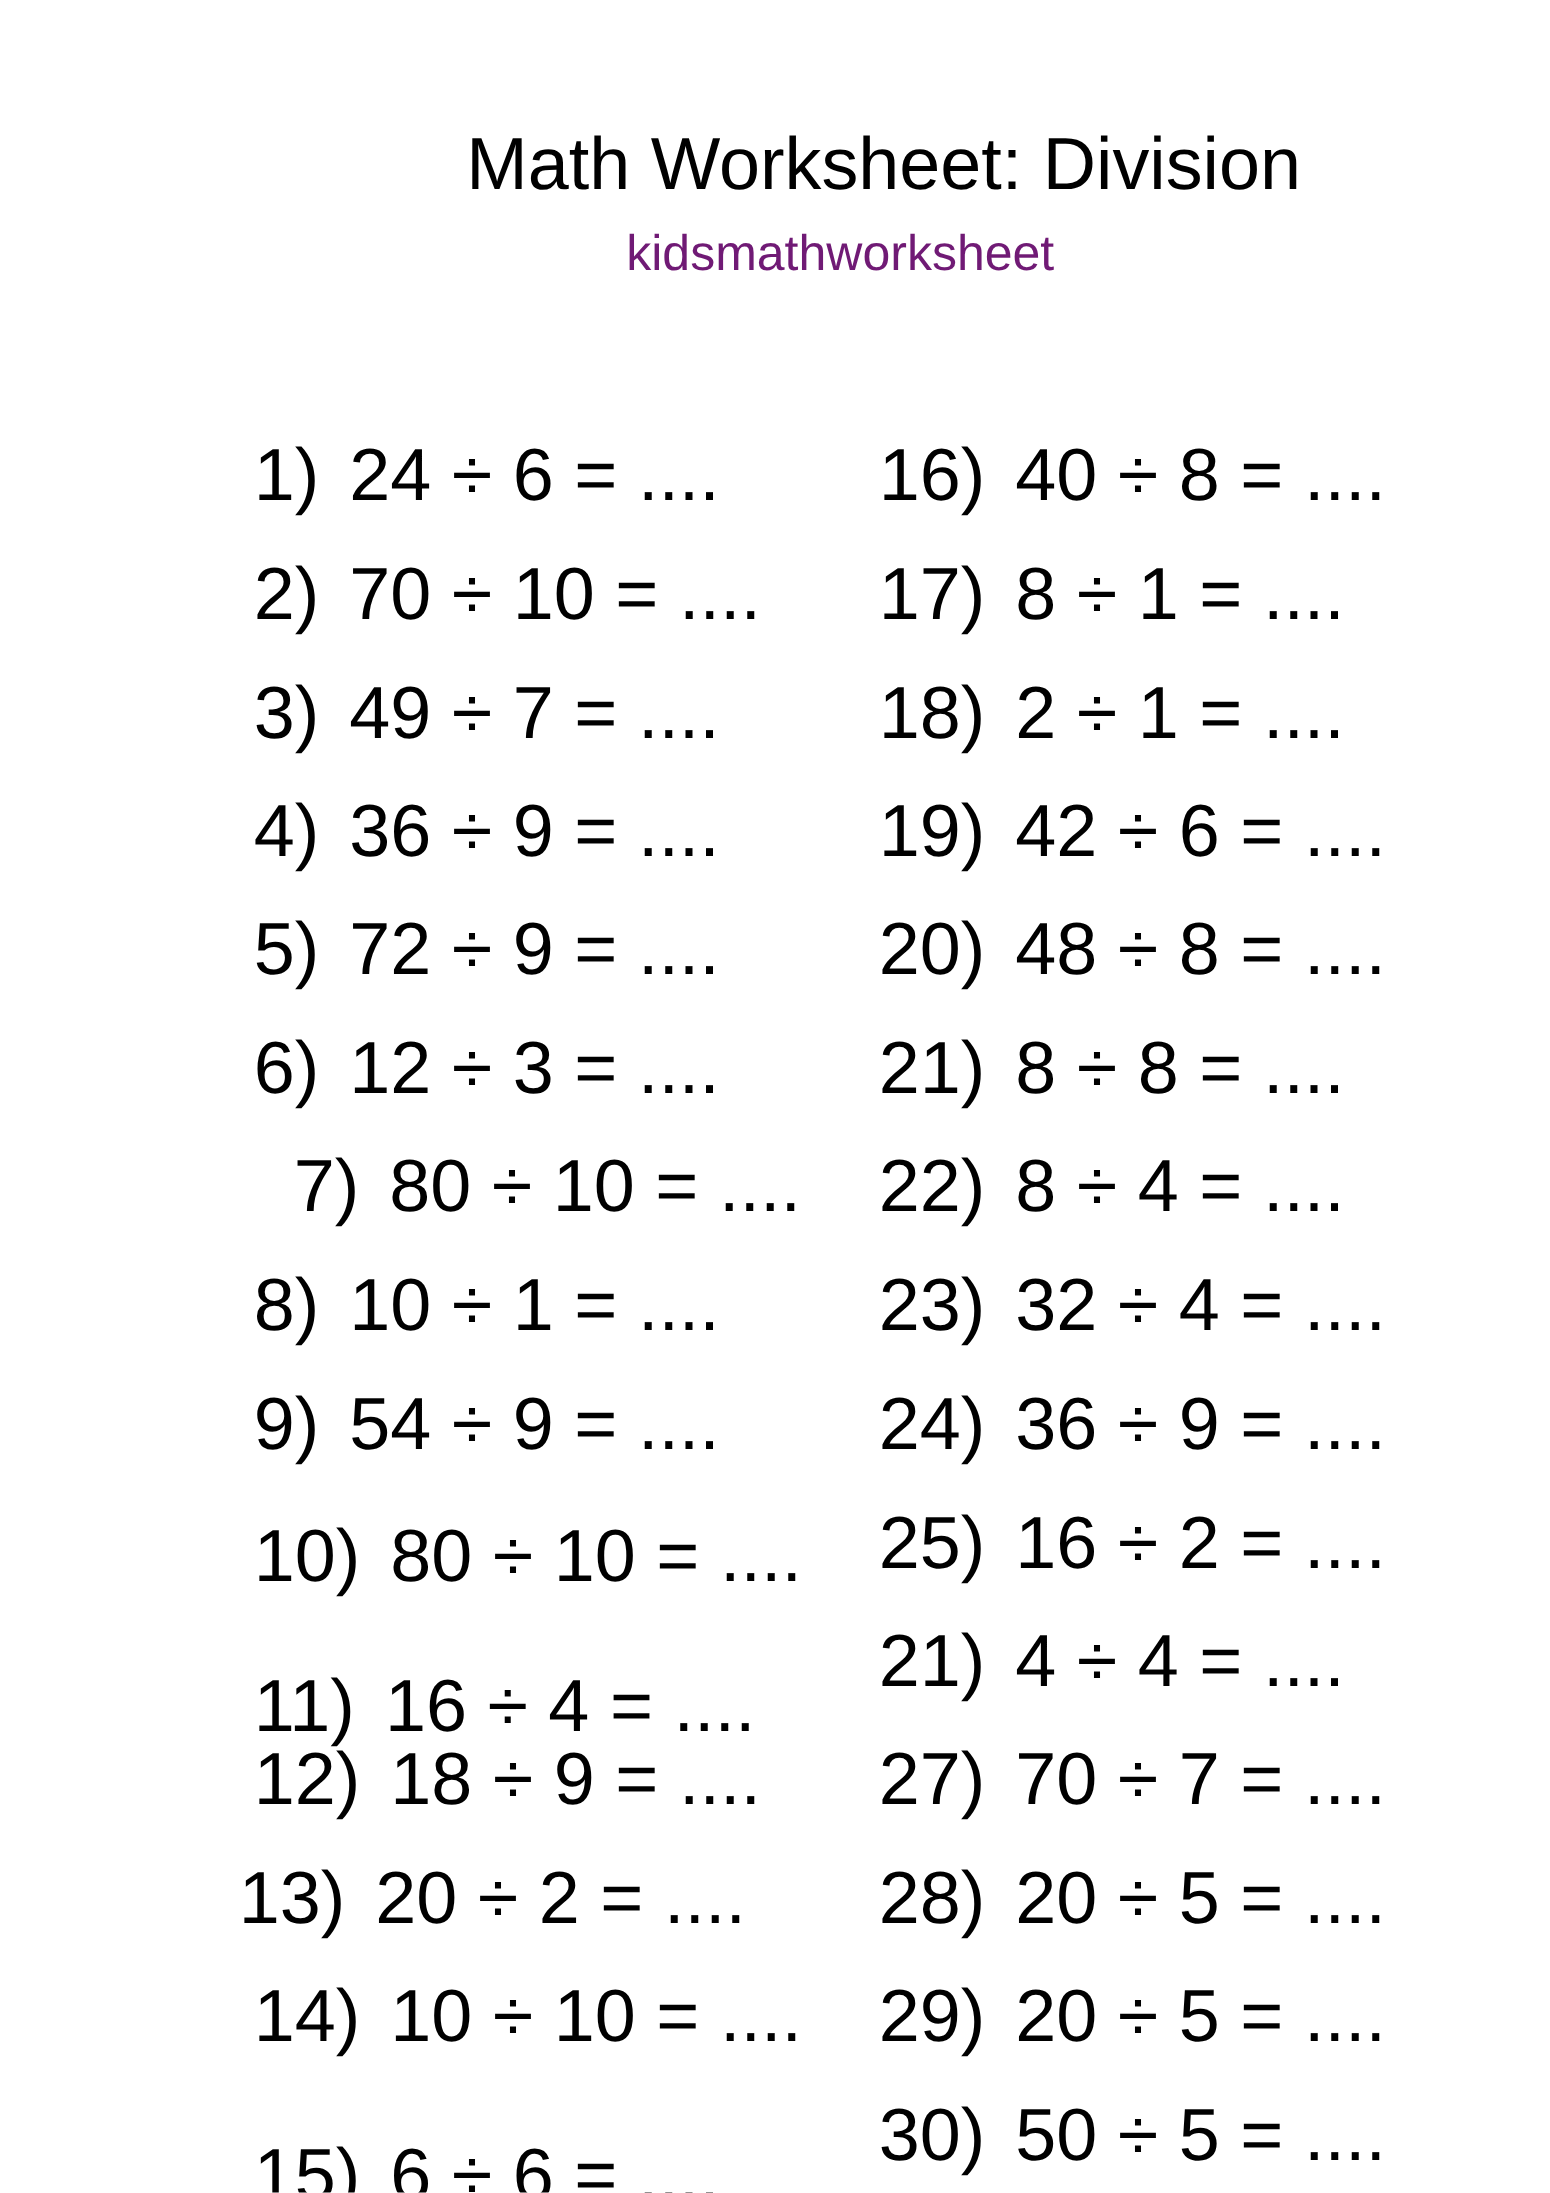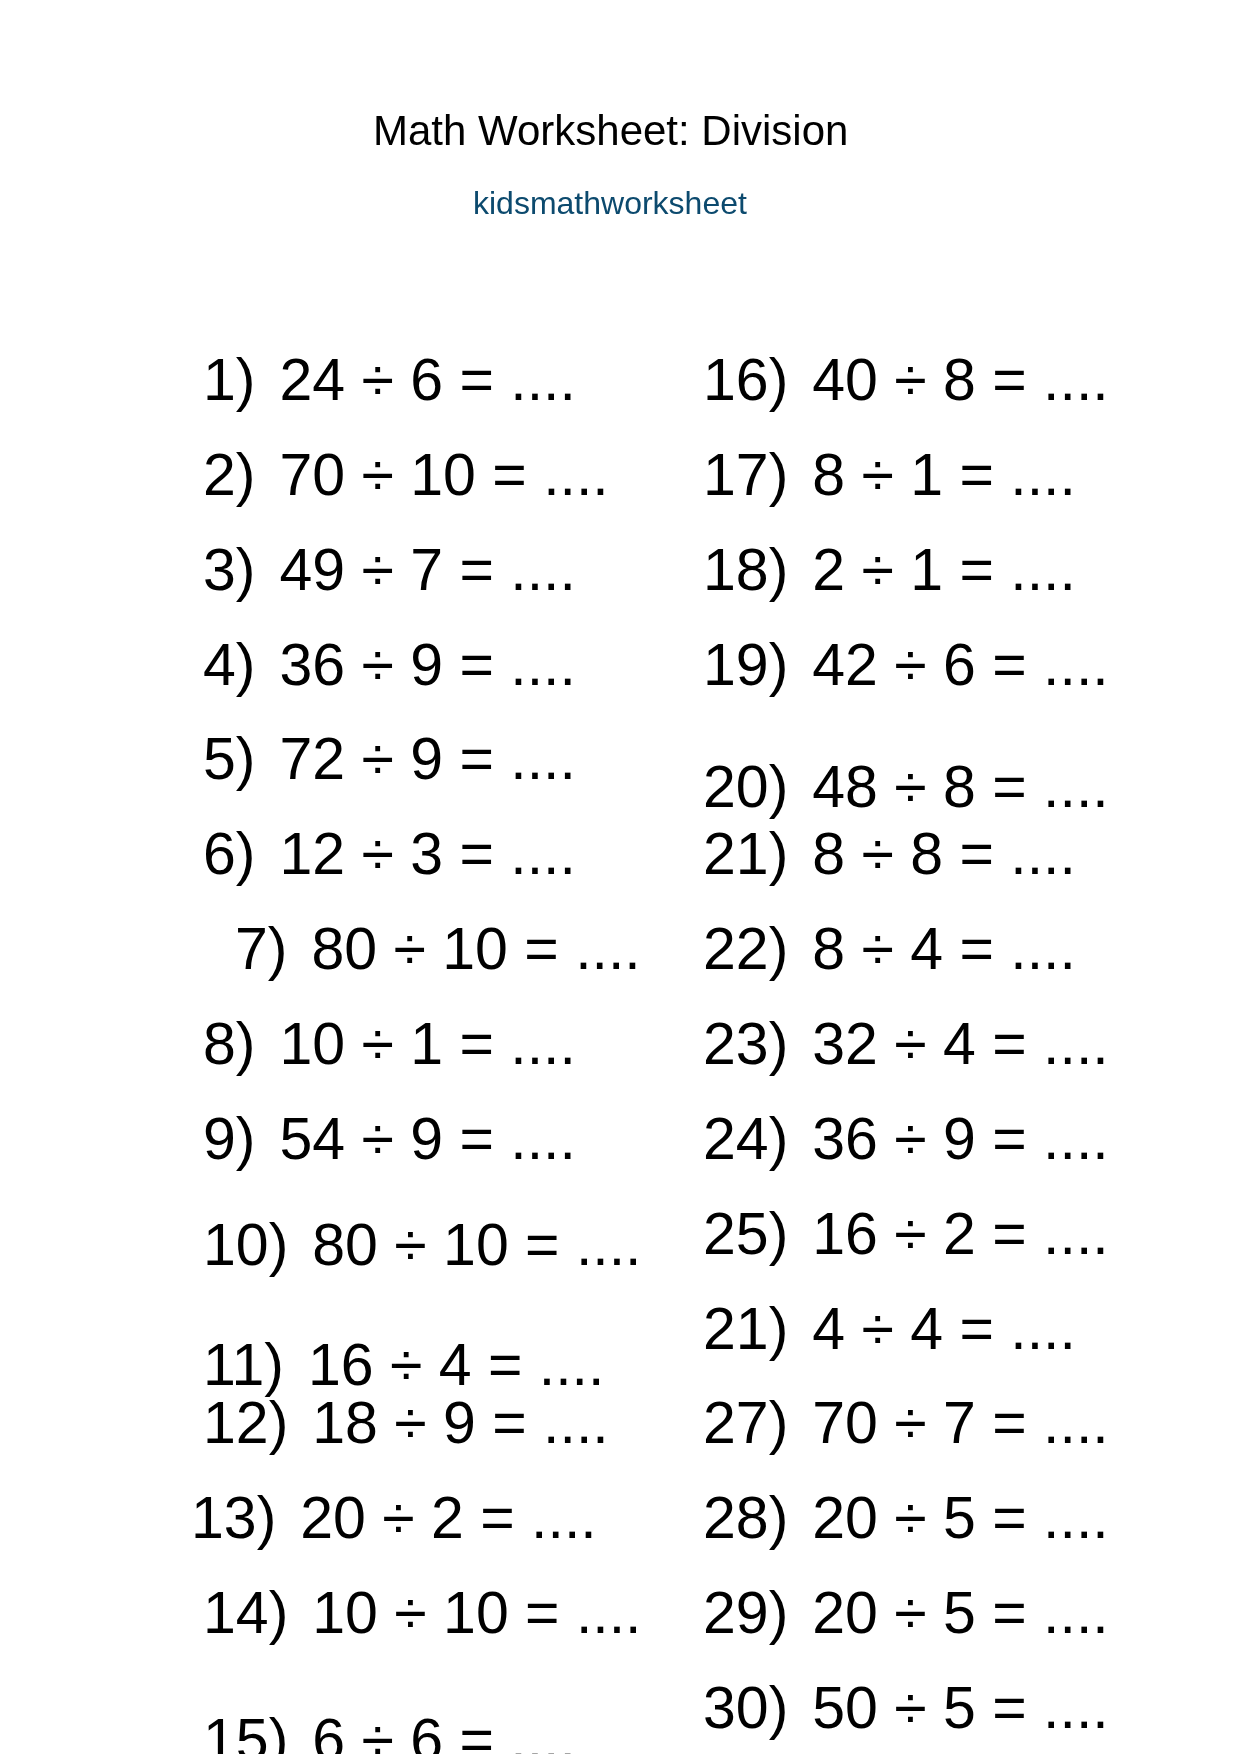--- a/index.html
+++ b/index.html
@@ -12,33 +12,33 @@
       height: 1754px;
       position: relative;
       overflow: hidden;
       font-family: "Liberation Sans", sans-serif;
       color: #000000;
     }
     .title {
       position: absolute;
       left: 373px;
       top: 96px;
-      font-size: 42px;
+      font-size: 59px;
       line-height: 70px;
       white-space: nowrap;
       color: #000000;
     }
     .subtitle {
       position: absolute;
-      left: 473px;
+      left: 501px;
       top: 177px;
-      font-size: 32px;
+      font-size: 40px;
       line-height: 52px;
       white-space: nowrap;
-      color: #0c4a6e;
+      color: #701a75;
     }
     .problem {
       position: absolute;
       font-size: 59px;
       line-height: 54px;
       white-space: nowrap;
       height: 54px;
     }
     .problem .num {
       display: inline-block;
@@ -70,21 +70,21 @@
       <div class="problem" style="left: 203px; top: 1396px;"><span class="num">12)</span><span class="expr">18 ÷ 9 = ....</span></div>
       <div class="problem" style="left: 191px; top: 1491px; text-decoration: underline;"><span class="num">13)</span><span class="expr">20 ÷ 2 = ....</span></div>
       <div class="problem" style="left: 203px; top: 1586px;"><span class="num">14)</span><span class="expr">10 ÷ 10 = ....</span></div>
       <div class="problem" style="left: 203px; top: 1681px; margin-top: 32px;"><span class="num">15)</span><span class="expr">6 ÷ 6 = ....</span></div>
     </div>
   <div id="right-column">
       <div class="problem" style="left: 703px; top: 353px;"><span class="num">16)</span><span class="expr">40 ÷ 8 = ....</span></div>
       <div class="problem" style="left: 703px; top: 448px;"><span class="num">17)</span><span class="expr">8 ÷ 1 = ....</span></div>
       <div class="problem" style="left: 703px; top: 543px;"><span class="num">18)</span><span class="expr">2 ÷ 1 = ....</span></div>
       <div class="problem" style="left: 703px; top: 638px;"><span class="num">19)</span><span class="expr">42 ÷ 6 = ....</span></div>
-      <div class="problem" style="left: 703px; top: 732px; margin-top: 28px;"><span class="num">20)</span><span class="expr">48 ÷ 8 = ....</span></div>
+      <div class="problem" style="left: 703px; top: 732px;"><span class="num">20)</span><span class="expr">48 ÷ 8 = ....</span></div>
       <div class="problem" style="left: 703px; top: 827px;"><span class="num">21)</span><span class="expr">8 ÷ 8 = ....</span></div>
       <div class="problem" style="left: 703px; top: 922px;"><span class="num">22)</span><span class="expr">8 ÷ 4 = ....</span></div>
       <div class="problem" style="left: 703px; top: 1017px;"><span class="num">23)</span><span class="expr">32 ÷ 4 = ....</span></div>
       <div class="problem" style="left: 703px; top: 1112px;"><span class="num">24)</span><span class="expr">36 ÷ 9 = ....</span></div>
       <div class="problem" style="left: 703px; top: 1207px;"><span class="num">25)</span><span class="expr">16 ÷ 2 = ....</span></div>
       <div class="problem" style="left: 703px; top: 1302px;"><span class="num">21)</span><span class="expr">4 ÷ 4 = ....</span></div>
       <div class="problem" style="left: 703px; top: 1396px;"><span class="num">27)</span><span class="expr">70 ÷ 7 = ....</span></div>
       <div class="problem" style="left: 703px; top: 1491px;"><span class="num">28)</span><span class="expr">20 ÷ 5 = ....</span></div>
       <div class="problem" style="left: 703px; top: 1586px;"><span class="num">29)</span><span class="expr">20 ÷ 5 = ....</span></div>
       <div class="problem" style="left: 703px; top: 1681px;"><span class="num">30)</span><span class="expr">50 ÷ 5 = ....</span></div>

